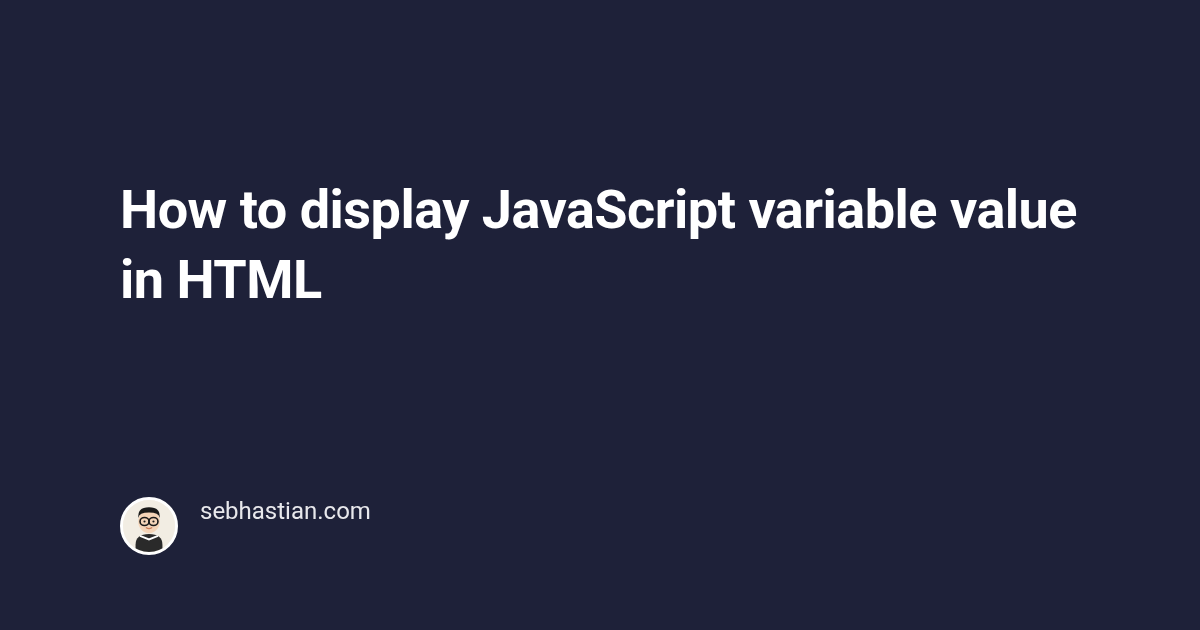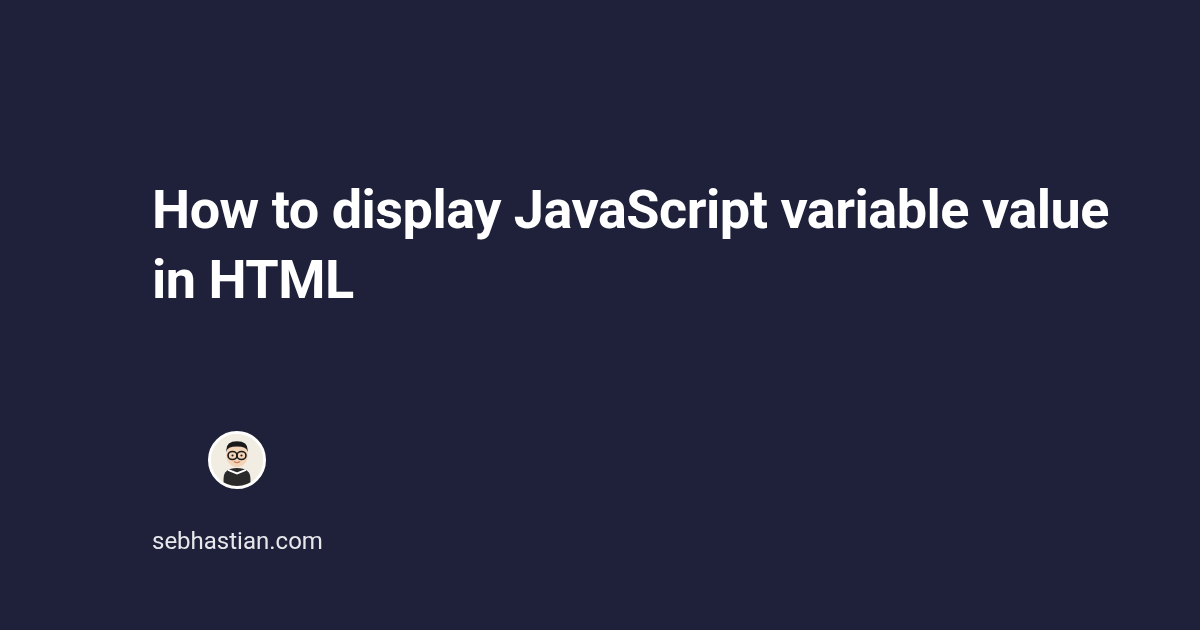--- a/index.html
+++ b/index.html
@@ -12,37 +12,34 @@
       height: 630px;
       background-color: #1e2139;
       font-family: -apple-system, BlinkMacSystemFont, "Segoe UI", Roboto, Helvetica, Arial, sans-serif;
       position: relative;
       overflow: hidden;
     }
     .container {
       padding: 175px 74px 0 120px;
       height: 100%;
       position: relative;
-      margin-left: 32px;
     }
     .title {
       color: #ffffff;
       font-size: 54px;
       font-weight: 700;
       line-height: 1.3;
       letter-spacing: -0.5px;
     }
     .footer {
       position: absolute;
       bottom: 75px;
       left: 120px;
       display: flex;
-      align-items: center;
-      gap: 38px;
-      flex-direction: column;
+      gap: 22px;
     }
     .avatar {
       width: 58px;
       height: 58px;
       border-radius: 50%;
       background: #f5f0e8;
       border: 3px solid #ffffff;
       position: relative;
       overflow: hidden;
     }

